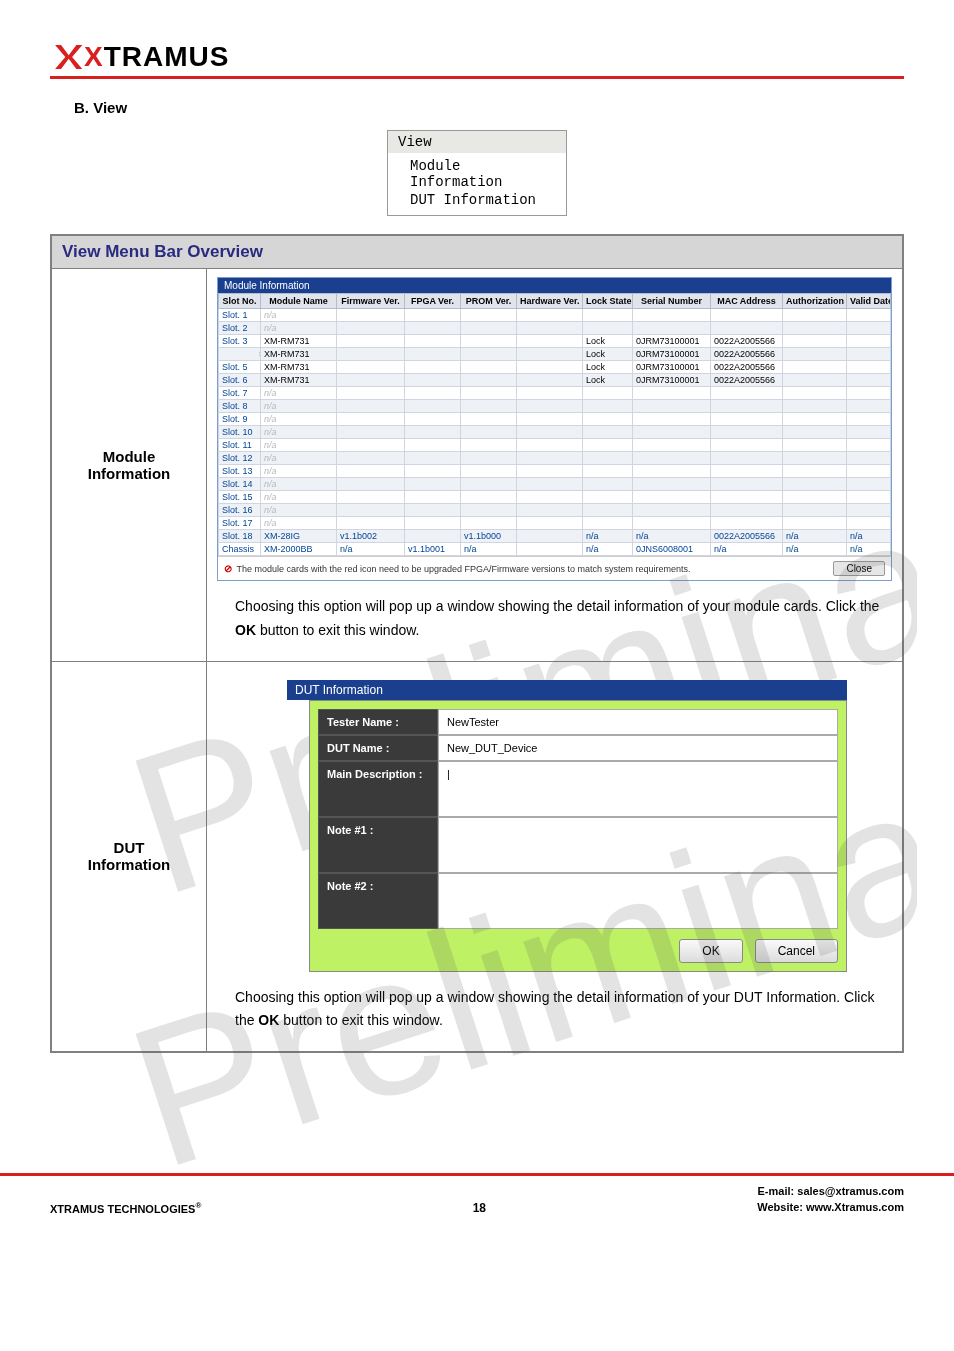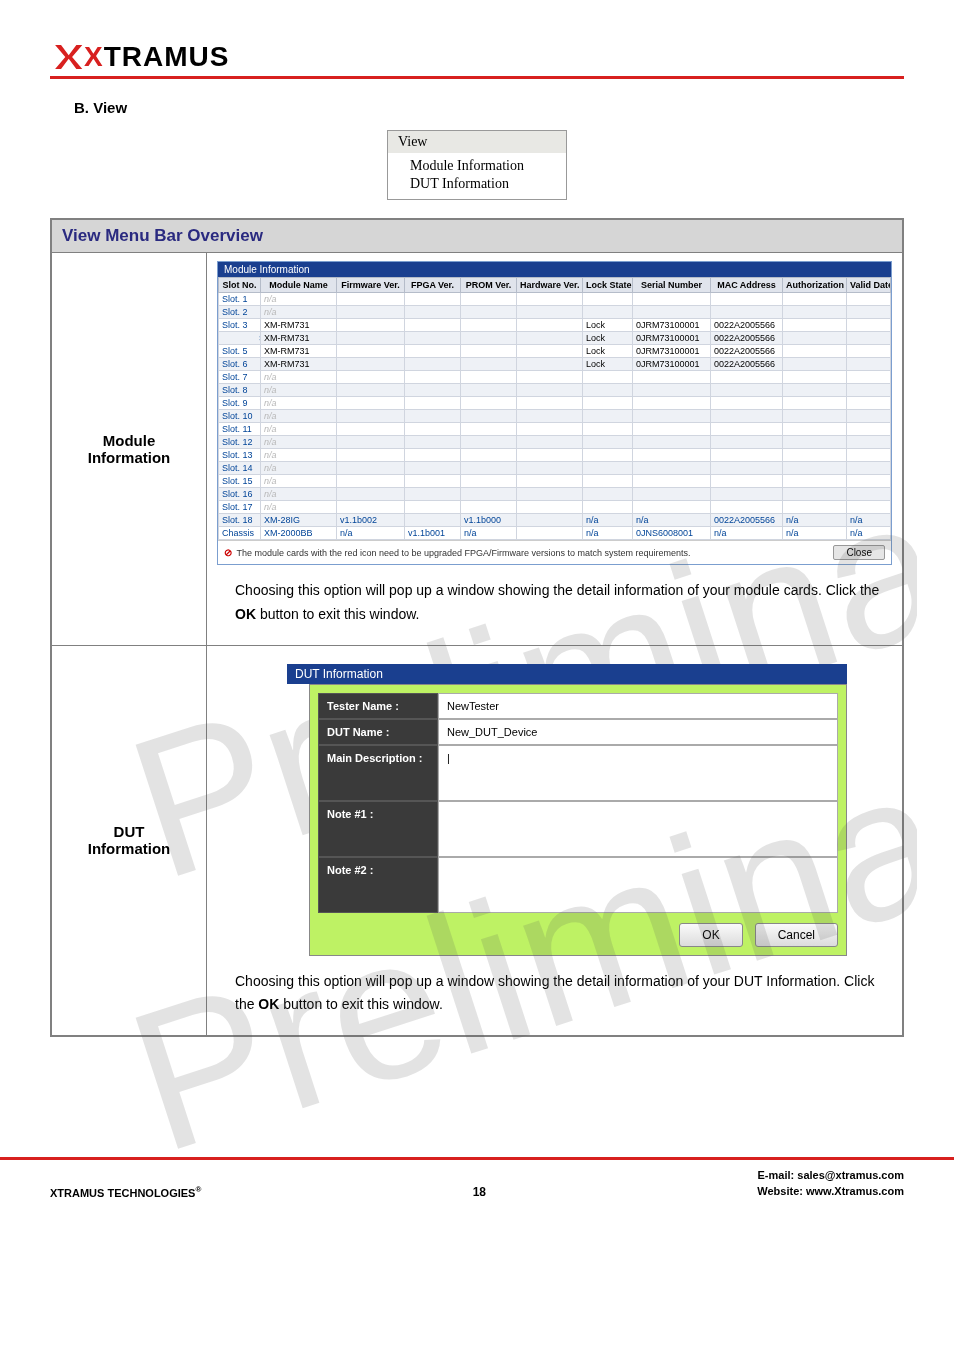--- a/index.html
+++ b/index.html
@@ -4,21 +4,21 @@
 <style>
   * { box-sizing: border-box; margin: 0; padding: 0; }
   body { font-family: Arial, sans-serif; background: #fff; width: 954px; margin: 0 auto; }
   .page { padding: 40px 50px 0 50px; }
   .logo-row { display: flex; align-items: center; border-bottom: 3px solid #d8201f; padding-bottom: 2px; margin-bottom: 20px; }
   .logo-row svg { width: 34px; height: 34px; }
   .logo-text { font-size: 28px; font-weight: bold; letter-spacing: 1px; }
   .logo-text .x { color: #d8201f; }
   .logo-text .rest { color: #000; }
   .section-heading { font-weight: bold; font-size: 15px; margin: 0 0 14px 24px; }
-  .menu-box { width: 180px; margin: 0 auto 18px auto; border: 1px solid #999; background: #4d7c0f; font-family: Liberation Serif, serif; font-size: 14px; }
+  .menu-box { width: 180px; margin: 0 auto 18px auto; border: 1px solid #999; background: #4d7c0f; font-family: Liberation Mono, monospace; font-size: 14px; }
   .menu-title { padding: 3px 10px; background: #e8e8e4; }
   .menu-items { padding: 4px 16px 6px 22px; background: #fff; }
   .menu-items div { padding: 1px 0; }
   .overview-outer { border: 2px solid #808080; margin-top: 8px; }
   .overview-title { background: #d6d6d6; color: #2a2a80; font-weight: bold; padding: 6px 10px; font-size: 17px; }
   .ov-row { display: flex; border-top: 1px solid #808080; }
   .ov-left { width: 155px; border-right: 1px solid #808080; display: flex; align-items: center; justify-content: center; text-align: center; font-weight: bold; font-size: 15px; padding: 8px; }
   .ov-right { flex: 1; padding: 8px 10px 18px 10px; position: relative; }
   .ov-desc { font-size: 14px; line-height: 1.7; margin-top: 14px; margin-left: 18px; }
   .ov-desc b { font-weight: bold; }

